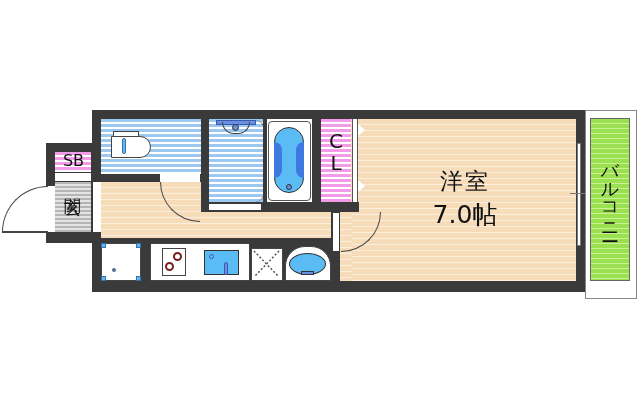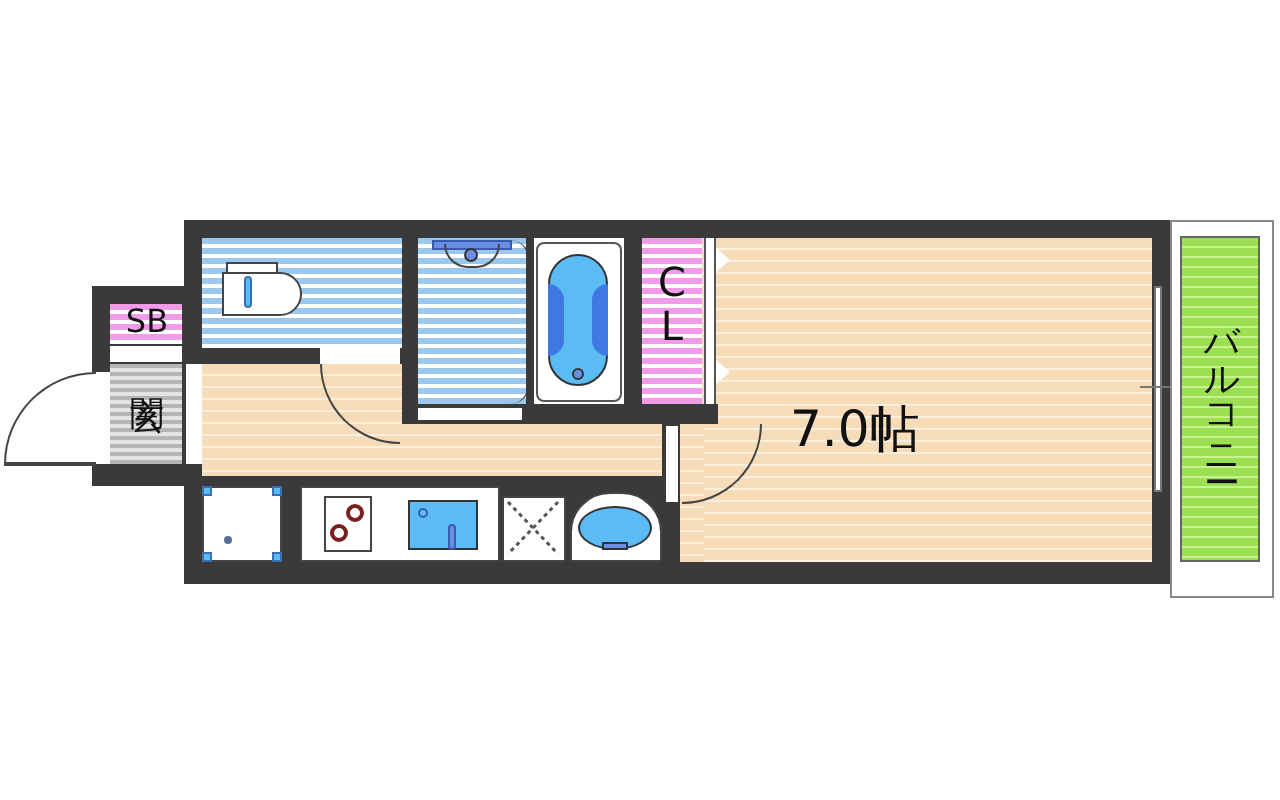--- a/index.html
+++ b/index.html
@@ -108,21 +108,22 @@
     <svg width="29" height="30" style="position:absolute;left:0;top:0;">
       <line x1="2" y1="2" x2="27" y2="28" stroke="#555" stroke-width="1.5" stroke-dasharray="2,2"></line>
       <line x1="27" y1="2" x2="2" y2="28" stroke="#555" stroke-width="1.5" stroke-dasharray="2,2"></line>
     </svg>
   </div>
   <div class="abs" style="left:285px;top:246px;width:46px;height:35px;background:#fff;border:1.5px solid #444;border-radius:20px 20px 0 0;">
     <div class="abs" style="left:3px;top:6px;width:37px;height:22px;background:#5bbcf5;border:1.5px solid #333;border-radius:50%;"></div>
     <div class="abs" style="left:15px;top:24px;width:13px;height:4px;background:#6a8fe0;border:1px solid #333;"></div>
   </div>
 
-  <div class="abs label" style="left:395px;top:198px;width:140px;font-size:25px;text-align:left;">7.0帖</div>
+  <div class="abs label" style="left:400px;top:166px;width:130px;font-size:23px;text-align:center;letter-spacing:2px;">洋室</div>
+  <div class="abs label" style="left:395px;top:198px;width:140px;font-size:25px;text-align:center;">7.0帖</div>
 
   <div class="abs" style="left:577px;top:143px;width:4px;height:103px;background:#fff;border:1px solid #777;"></div>
   <div class="abs" style="left:570px;top:193px;width:18px;height:1px;background:#777;"></div>
 
   <div class="abs" style="left:585px;top:110px;width:52px;height:189px;border:1.5px solid #888;background:#fff;"></div>
   <div class="abs floor-green" style="left:590px;top:118px;width:40px;height:163px;border:1px solid #666;"></div>
   <div class="abs label vtext" style="left:598px;top:150px;width:24px;font-size:18px;line-height:24px;">バルコニー</div>
 
 </div>
 

